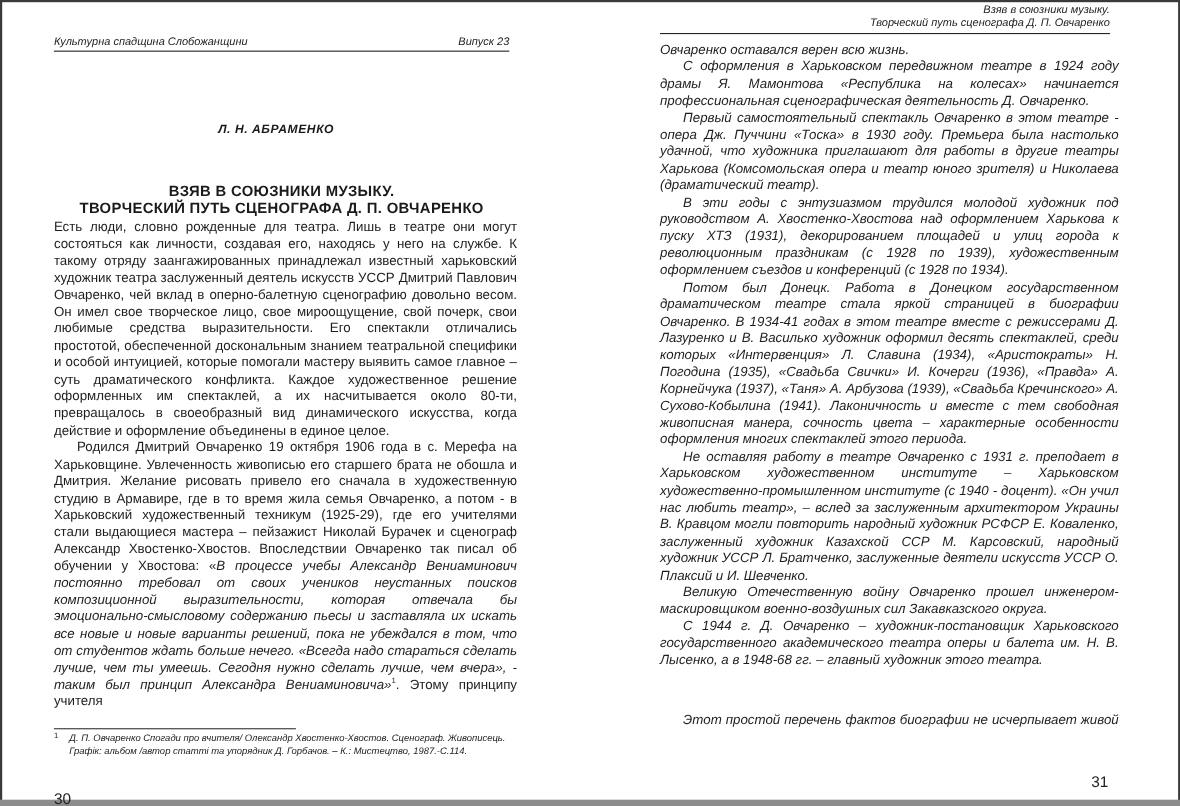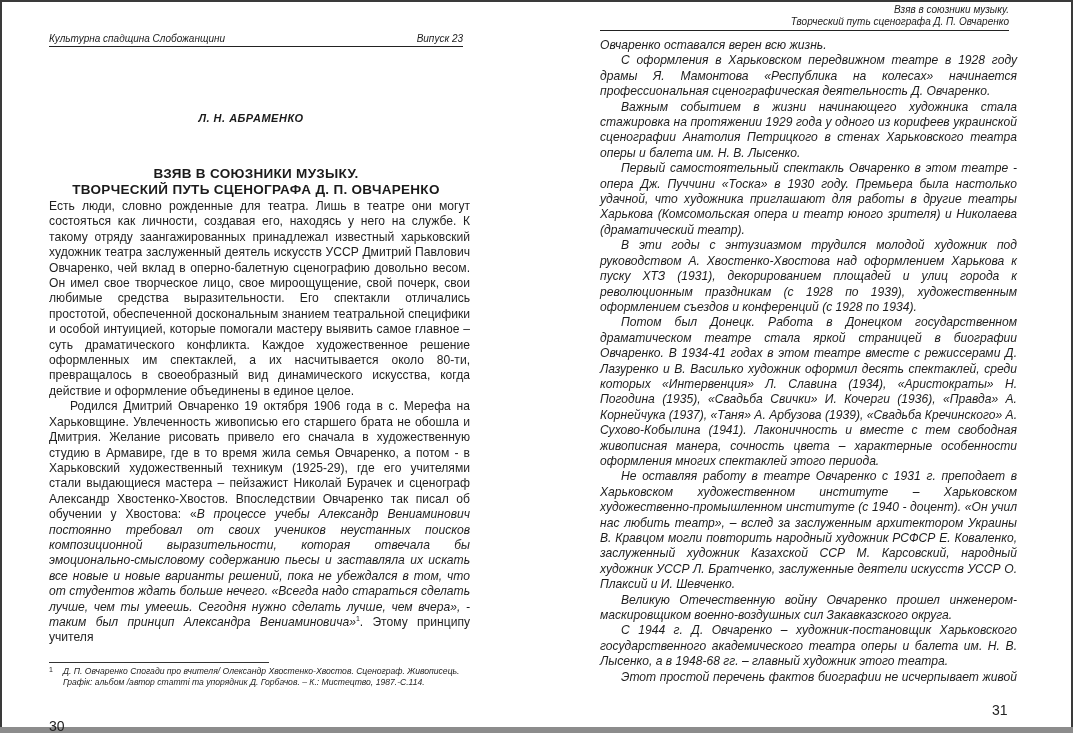--- a/index.html
+++ b/index.html
@@ -77,25 +77,24 @@
 </div>
 
 <div class="page page-right">
   <div class="run-header right-header">
     <div>Взяв в союзники музыку.</div>
     <div>Творческий путь сценографа Д. П. Овчаренко</div>
   </div>
 
   <div class="body-text right-body">
     <p class="noindent">Овчаренко оставался верен всю жизнь.</p>
-    <p>С оформления в Харьковском передвижном театре в 1928 году драмы Я. Мамонтова «Республика на колесах» начинается профессиональная сценографическая деятельность Д. Овчаренко.</p>
-    <p>Важным событием в жизни начинающего художника стала стажировка на протяжении 1929 года у одного из корифеев украинской сценографии Анатолия Петрицкого в стенах Харьковского театра оперы и балета им. Н. В. Лысенко.</p>
+    <p>С оформления в Харьковском передвижном театре в 1924 году драмы Я. Мамонтова «Республика на колесах» начинается профессиональная сценографическая деятельность Д. Овчаренко.</p>
     <p>Первый самостоятельный спектакль Овчаренко в этом театре - опера Дж. Пуччини «Тоска» в 1930 году. Премьера была настолько удачной, что художника приглашают для работы в другие театры Харькова (Комсомольская опера и театр юного зрителя) и Николаева (драматический театр).</p>
     <p>В эти годы с энтузиазмом трудился молодой художник под руководством А. Хвостенко-Хвостова над оформлением Харькова к пуску ХТЗ (1931), декорированием площадей и улиц города к революционным праздникам (с 1928 по 1939), художественным оформлением съездов и конференций (с 1928 по 1934).</p>
     <p>Потом был Донецк. Работа в Донецком государственном драматическом театре стала яркой страницей в биографии Овчаренко. В 1934-41 годах в этом театре вместе с режиссерами Д. Лазуренко и В. Василько художник оформил десять спектаклей, среди которых «Интервенция» Л. Славина (1934), «Аристократы» Н. Погодина (1935), «Свадьба Свички» И. Кочерги (1936), «Правда» А. Корнейчука (1937), «Таня» А. Арбузова (1939), «Свадьба Кречинского» А. Сухово-Кобылина (1941). Лаконичность и вместе с тем свободная живописная манера, сочность цвета – характерные особенности оформления многих спектаклей этого периода.</p>
     <p>Не оставляя работу в театре Овчаренко с 1931 г. преподает в Харьковском художественном институте – Харьковском художественно-промышленном институте (с 1940 - доцент). «Он учил нас любить театр», – вслед за заслуженным архитектором Украины В. Кравцом могли повторить народный художник РСФСР Е. Коваленко, заслуженный художник Казахской ССР М. Карсовский, народный художник УССР Л. Братченко, заслуженные деятели искусств УССР О. Плаксий и И. Шевченко.</p>
     <p>Великую Отечественную войну Овчаренко прошел инженером-маскировщиком военно-воздушных сил Закавказского округа.</p>
     <p>С 1944 г. Д. Овчаренко – художник-постановщик Харьковского государственного академического театра оперы и балета им. Н. В. Лысенко, а в 1948-68 гг. – главный художник этого театра.</p>
-    <p style="text-align:justify; text-align-last:justify;">Этот простой перечень фактов биографии не исчерпывает живой</p>
+    <p style="text-align:justify; text-align-last:justify;margin-top:39px;">Этот простой перечень фактов биографии не исчерпывает живой</p>
   </div>
 
   <div class="page-num right-num">31</div>
 </div>
 
 </body></html>

